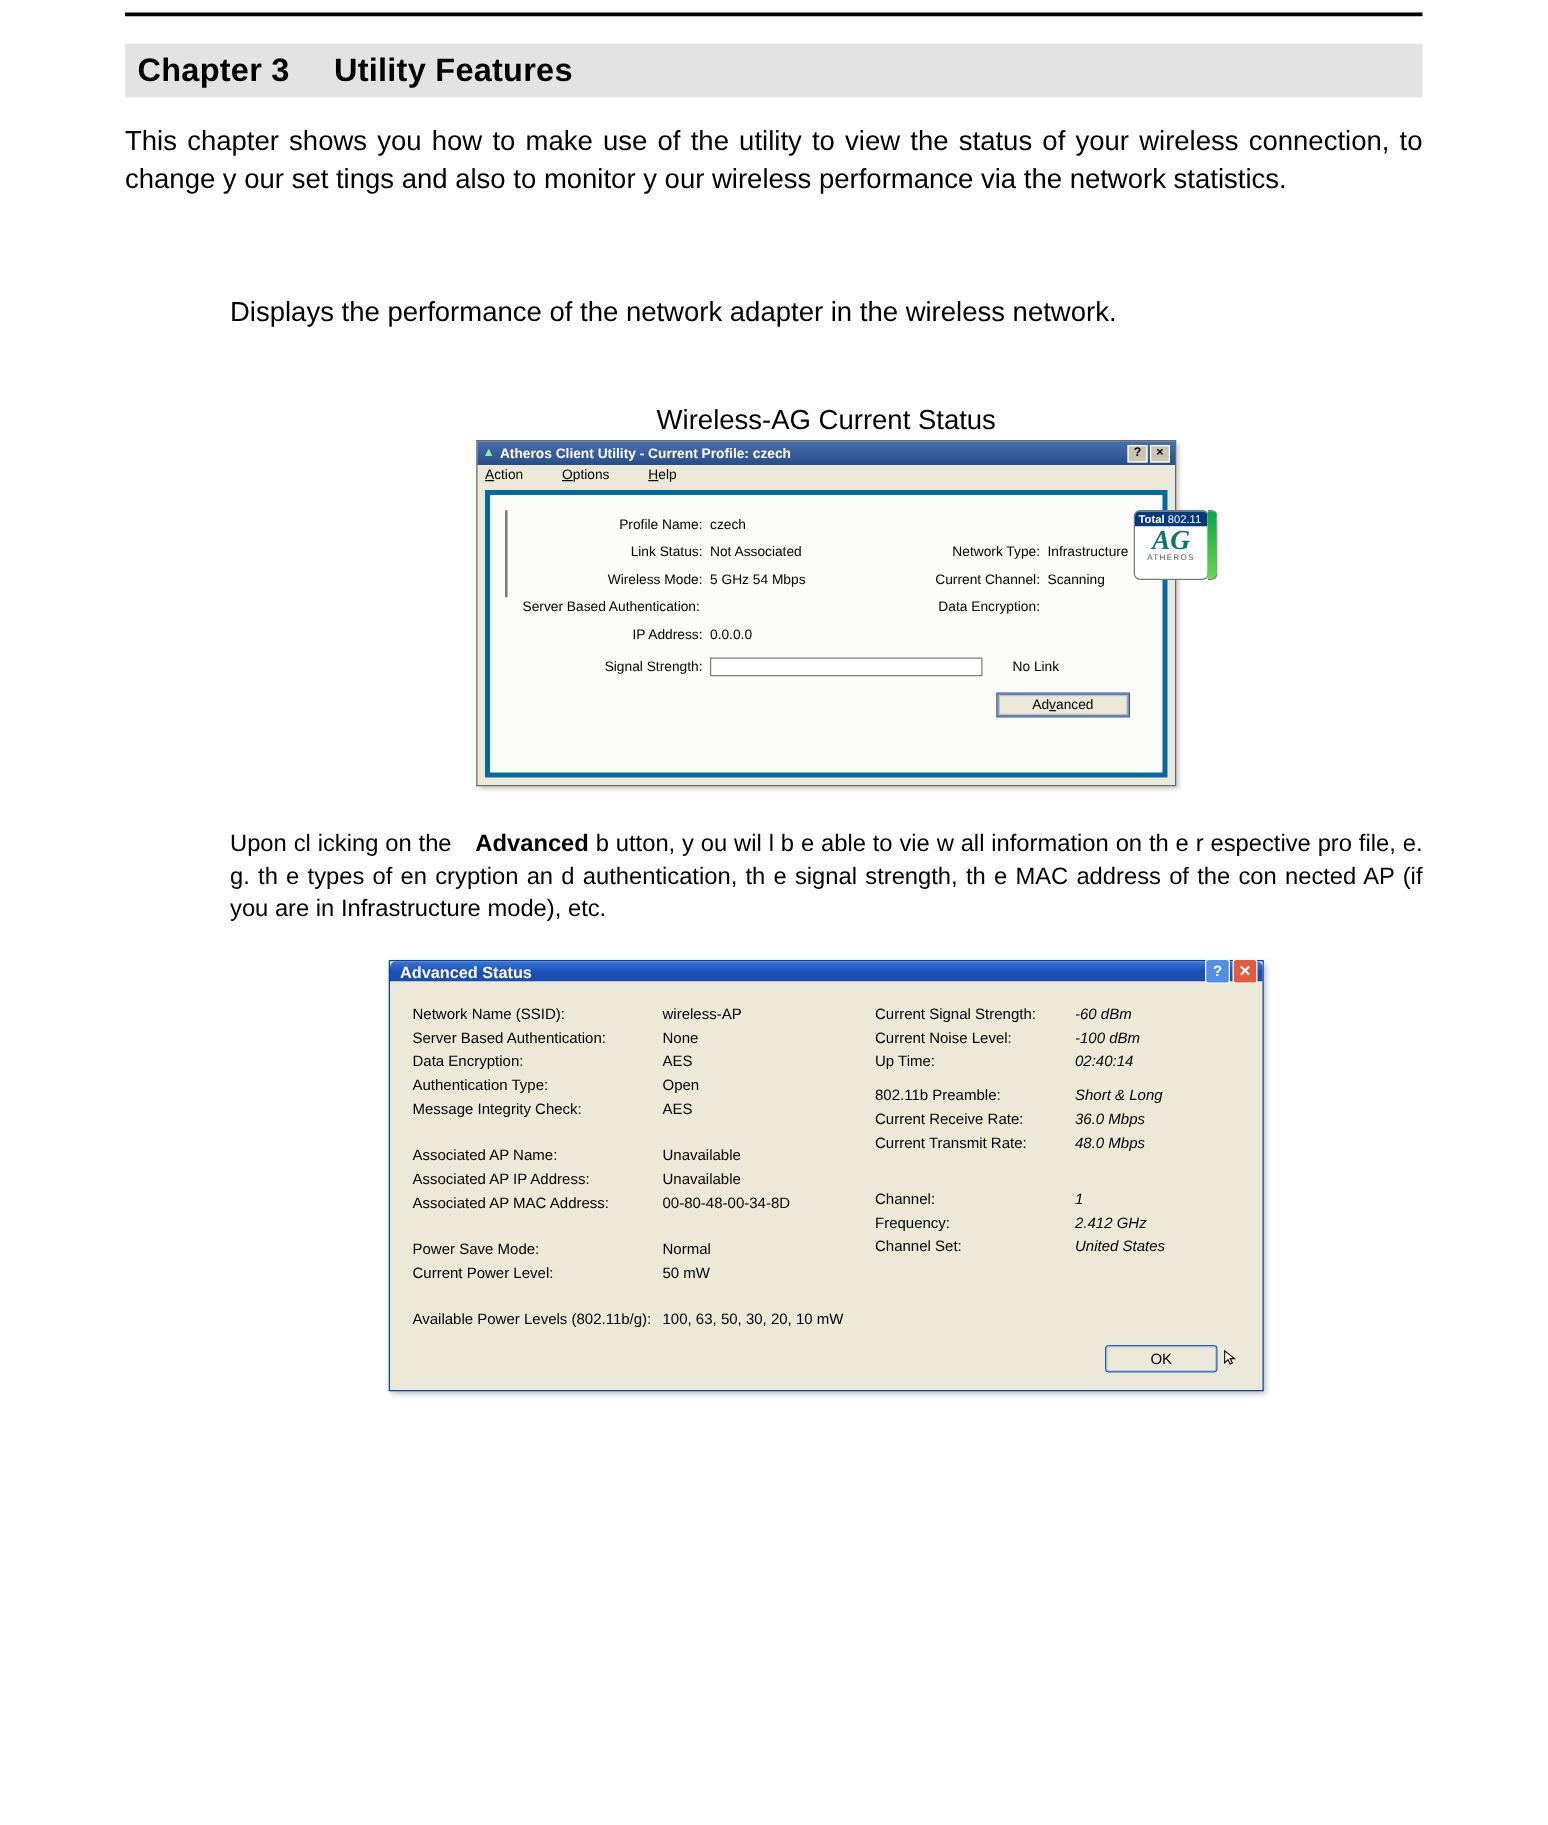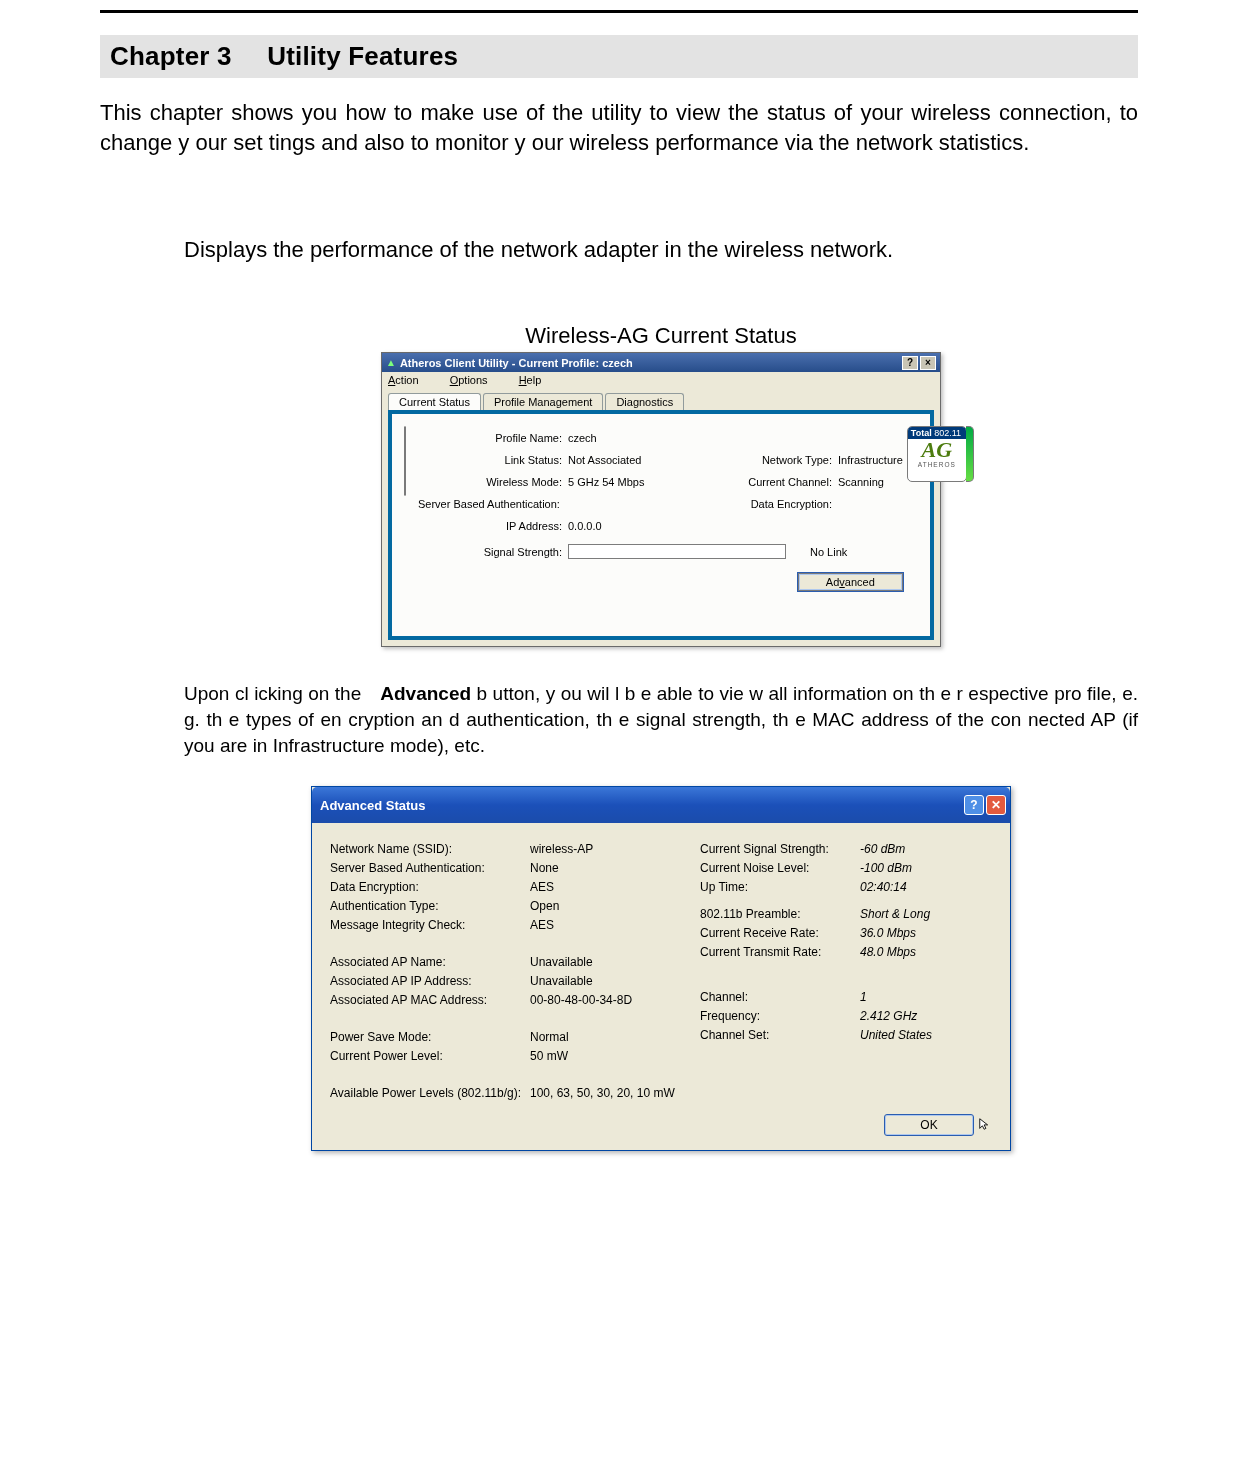--- a/index.html
+++ b/index.html
@@ -79,21 +79,21 @@
     position:relative;
   }
   .logo-box {
     width:86px;height:70px;border:1px solid #7a7a7a;border-radius:6px;
     display:flex;flex-direction:column;align-items:center;justify-content:flex-start;
     overflow:hidden;background:#fff;
   }
   .logo-box.small { width:60px;height:56px;border-radius:5px; }
   .logo-top { background:#003a7a;color:#fff;font-size:9px;width:100%;text-align:left;padding:1px 3px; }
   .logo-a {
-    font-family: Georgia, serif; font-style:italic; font-weight:bold; color:#4d7c0f; font-size:34px; line-height:1;text-align:right;
+    font-family: Georgia, serif; font-style:italic; font-weight:bold; color:#0f766e; font-size:34px; line-height:1;text-align:right;
   }
   .logo-box.small .logo-a { font-size:22px; }
   .logo-name { font-size:8px; letter-spacing:1px; color:#555; }
   .logo-box.small .logo-name { font-size:6.5px; }
   .logo-ext-bar { width:8px; background:linear-gradient(#0a4,#6d4); }
   .logo-wrap-right { display:flex; align-items:stretch; }
   .logo-wrap-right .logo-ext-bar { margin-left:-1px; height:56px; border:1px solid #7a7a7a; border-left:none; border-radius:0 5px 5px 0; }
   .kv-grid { display:grid; grid-template-columns: 150px 130px 140px auto; row-gap:10px; font-size:11px; }
   .kv-grid .k { text-align:right; padding-right:6px; }
   .sig-row { display:flex; align-items:center; margin-top:12px; }
@@ -111,21 +111,21 @@
   .win2 {
     width:700px;
     font-family: Tahoma, sans-serif;
     font-size:12px;
     background:#ece9d8;
     border:1px solid #0046a3;
     box-shadow: 2px 2px 5px rgba(0,0,0,0.3);
   }
   .win2 .titlebar {
     background: linear-gradient(#3b77d8,#1b50b9 50%,#1b4cab);
-    color:#fff;height:36px;display:flex;align-items:center;padding:0 4px 0 8px;
+    color:#fff;height:16px;display:flex;align-items:center;padding:0 4px 0 8px;
     font-weight:bold;font-size:13px;
     border-radius:5px 5px 0 0;
   }
   .win2 .titlebar .spacer { flex:1; }
   .xp-btn {
     width:20px;height:20px;border:1px solid #fff;border-radius:3px;
     display:flex;align-items:center;justify-content:center;font-weight:bold;font-size:12px;
     margin-left:2px;
   }
   .xp-btn.help { background:#4f8fe6;color:#fff; }
@@ -181,25 +181,20 @@
           <span class="spacer"></span>
           <div class="tb-btn">?</div>
           <div class="tb-btn">×</div>
         </div>
         <div class="menubar">
           <span><u>A</u><span>ction</span></span>
           <span><u>O</u><span>ptions</span></span>
           <span><u>H</u><span>elp</span></span>
         </div>
         <div class="tabs-wrap">
-          <div class="tabstrip">
-            <div class="tab active">Current Status</div>
-            <div class="tab">Profile Management</div>
-            <div class="tab">Diagnostics</div>
-          </div>
           <div class="tabpane">
             <div style="display:flex;align-items:flex-start;">
 
               <div class="logo-box">
                 <div class="logo-top"><b>Total</b> 802.11</div>
                 <div class="logo-a">A</div>
                 <div class="logo-name">ATHEROS</div>
               </div>
 
               <div style="flex:1; padding:6px 4px 0 12px;">

